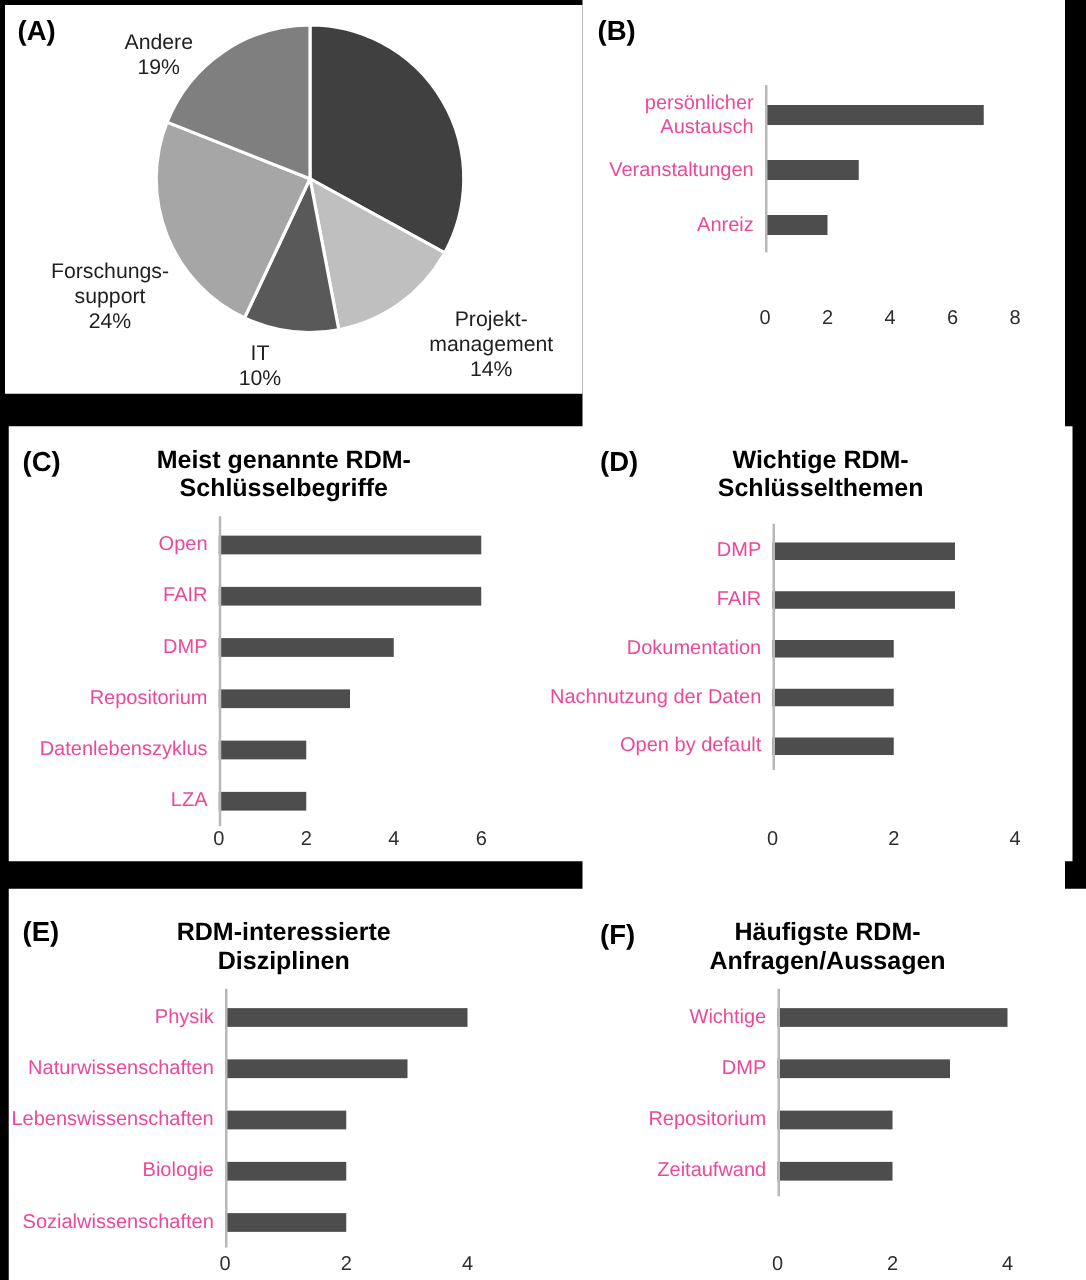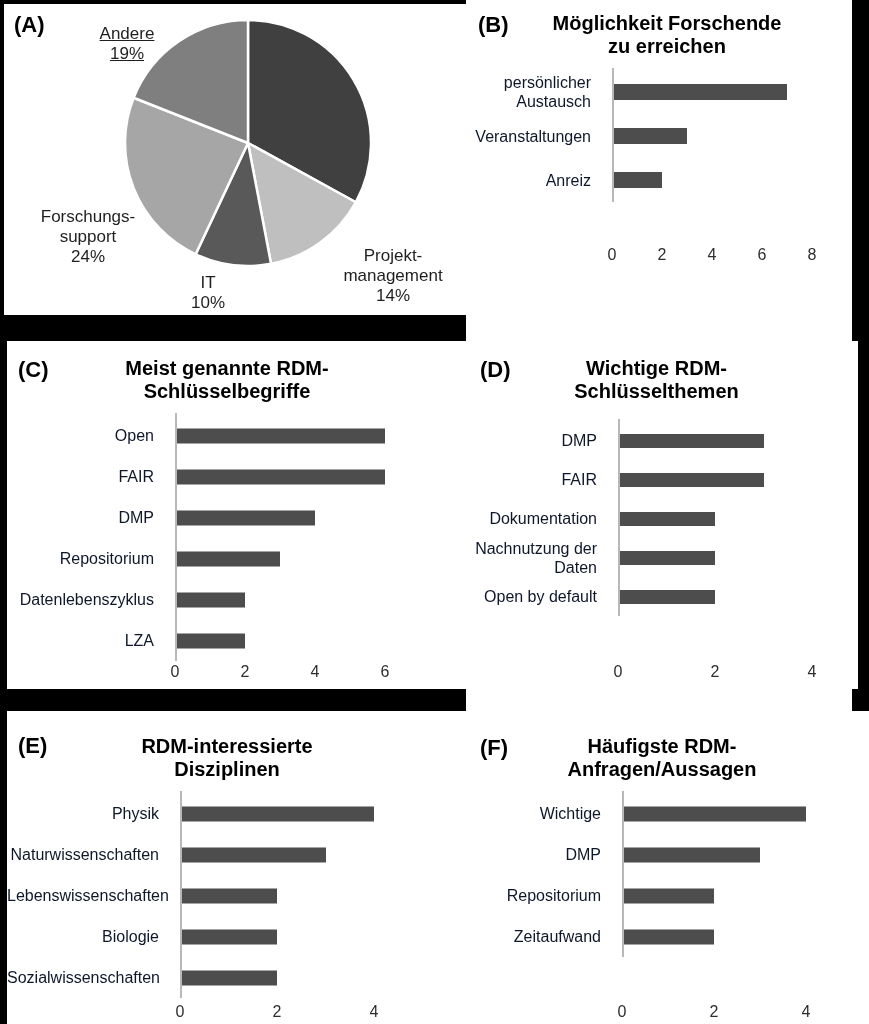--- a/index.html
+++ b/index.html
@@ -33,39 +33,39 @@
 
   
   .chart-B{--rows-top:70px;--row-h:44px;--bar-h:16px;--label-w:146px;--plot-w:200px;--ticks-top:246px;}
   .chart-C{--rows-top:74px;--row-h:41px;--bar-h:15px;--label-w:168px;--plot-w:210px;--ticks-top:322px;}
   .chart-D{--rows-top:80px;--row-h:39px;--bar-h:14px;--label-w:179px;--plot-w:194px;--ticks-top:322px;}
   .chart-E{--rows-top:82px;--row-h:41px;--bar-h:15px;--label-w:173px;--plot-w:194px;--ticks-top:292px;}
   .chart-F{--rows-top:82px;--row-h:41px;--bar-h:15px;--label-w:183px;--plot-w:184px;--ticks-top:292px;}
 
   .rows{position:absolute;left:0;right:0;top:var(--rows-top);}
   .row{display:flex;align-items:center;height:var(--row-h);}
-  .row-label{width:var(--label-w);box-sizing:border-box;padding-right:21px;
-             text-align:right;font-size:16px;line-height:19px;color:#0f172a;}
+  .row-label{width:var(--label-w);box-sizing:border-box;padding-right:9px;
+             text-align:right;font-size:16px;line-height:19px;color:#ec4899;}
   .row-plot{flex:1;position:relative;height:100%;}
   .bar{position:absolute;left:0;top:50%;transform:translateY(-50%);
        height:var(--bar-h);background:var(--bar-color,#4d4d4d);}
   .axis{position:absolute;left:var(--label-w);top:-2px;bottom:0;width:2px;
         background:var(--axis-color,#b8b8b8);}
   .ticks{position:absolute;left:var(--label-w);right:0;top:var(--ticks-top);
          height:20px;font-size:16px;color:#2e2e2e;}
   .tick{position:absolute;transform:translateX(-50%);}
 
   .pie-wrap{position:absolute;left:119px;top:14px;width:250px;height:250px;}
   .pie-wrap svg{display:block;width:100%;height:100%;}
   .pie-label{position:absolute;text-align:center;font-size:17px;line-height:20px;color:#1f1f1f;}
   .pie-label-0{left:316px;top:20px;width:150px;}   
   .pie-label-1{left:309px;top:242px;width:160px;}  
   .pie-label-2{left:164px;top:269px;width:80px;}   
   .pie-label-3{left:19px;top:203px;width:130px;}   
-  .pie-label-4{left:63px;top:20px;width:120px;text-decoration:underline;}    
+  .pie-label-4{left:63px;top:20px;width:120px;}    
 </style>
 </head>
 <body>
 
 <div class="figure">
 
   <section class="panel panel-a">
     <div class="panel-letter">(A)</div>
     <div class="pie-wrap" id="pie-host">
         <svg viewBox="0 0 250 250">
@@ -91,24 +91,20 @@
         <div class="pie-label-line">24%</div>
       </div>
       <div class="pie-label pie-label-4">
         <div class="pie-label-line">Andere</div>
         <div class="pie-label-line">19%</div>
       </div>
     </section>
 
   <section class="panel panel-b chart chart-B">
     <div class="panel-letter">(B)</div>
-    <div class="panel-title">
-        <div class="title-line">Möglichkeit Forschende</div>
-        <div class="title-line">zu erreichen</div>
-      </div>
     <div class="rows">
         <div class="row">
           <div class="row-label">
             <div class="lab-line">persönlicher</div>
             <div class="lab-line">Austausch</div>
           </div>
           <div class="row-plot">
             <div class="bar" style="width: calc(var(--plot-w) * 0.875);"></div>
           </div>
         </div>

